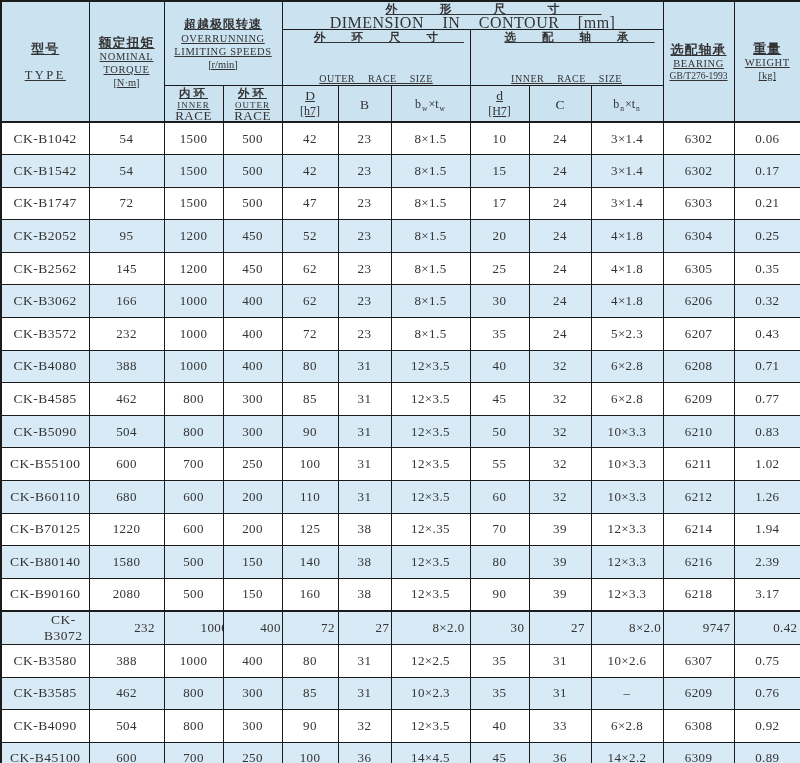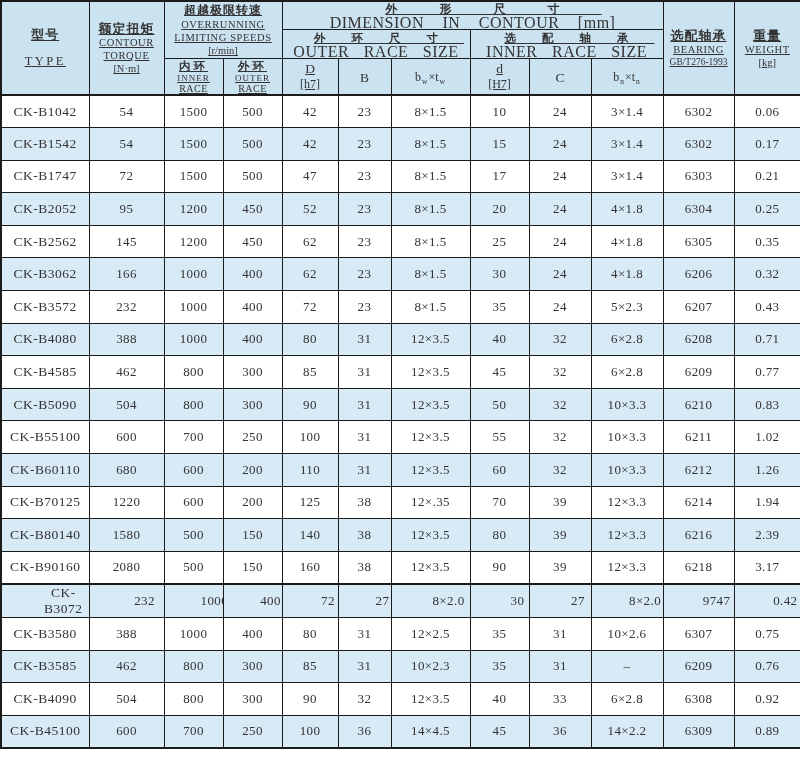--- a/index.html
+++ b/index.html
@@ -34,27 +34,27 @@
   tbody tr.alt td{background:var(--row-alt-bg);}
   tbody tr.group-start td{border-top:2px solid var(--border);padding-left:36px;}
   tbody td:first-child{font-size:13.5px;letter-spacing:0.5px;margin-top:17px;}
 
   .vstack{display:flex;flex-direction:column;align-items:center;justify-content:center;height:100%;text-decoration:underline;}
   .spread{justify-content:space-evenly;}
   .zh{font-size:13px;font-weight:bold;letter-spacing:1px;line-height:15px;}
   .zh-sm{font-size:11.5px;font-weight:bold;letter-spacing:3px;line-height:14px;}
   .en{font-size:10.5px;letter-spacing:0.6px;line-height:13px;}
   .en-sm{font-size:9px;letter-spacing:1px;line-height:11px;}
-  .en-xs{font-size:10px;letter-spacing:0.5px;line-height:10px;}
+  .en-xs{font-size:13px;letter-spacing:0.5px;line-height:10px;}
   .unit{font-size:10.5px;line-height:13px;}
   .type-en{font-size:12.5px;letter-spacing:2.5px;}
   .dim-zh{font-size:12px;font-weight:bold;letter-spacing:42px;margin-right:-42px;line-height:14px;white-space:nowrap;}
   .dim-en{font-size:16px;word-spacing:14px;letter-spacing:0.5px;line-height:13px;white-space:nowrap;}
   .size-zh{font-size:11.5px;font-weight:bold;letter-spacing:26px;margin-right:-26px;line-height:14px;white-space:nowrap;}
-  .size-en{font-size:16px;word-spacing:10px;letter-spacing:0.5px;line-height:13px;white-space:nowrap;}
+  .size-en{font-size:10px;word-spacing:10px;letter-spacing:0.5px;line-height:13px;white-space:nowrap;margin-top:28px;}
   .sym{font-size:13.5px;line-height:16px;}
   .tol{font-size:12px;line-height:15px;}
   .formula{font-size:12px;}
   .formula sub{font-size:7.5px;margin:0 1px;}
   .std{font-size:9.5px;letter-spacing:0;line-height:12px;}
   .gap-lg{row-gap:12px;}
 </style>
 </head>
 <body>
 
@@ -77,21 +77,21 @@
     <tr class="h1">
       <th rowspan="3" class="hb">
         <div class="vstack gap-lg">
           <span class="zh">型号</span>
           <span class="type-en">TYPE</span>
         </div>
       </th>
       <th rowspan="3" class="hb">
         <div class="vstack spread">
           <span class="zh">额定扭矩</span>
-          <span class="en">CONTOUR</span>
+          <span class="en">NOMINAL</span>
           <span class="en">TORQUE</span>
           <span class="unit">[N·m]</span>
         </div>
       </th>
       <th colspan="2" rowspan="2">
         <div class="vstack">
           <span class="zh" style="font-size:12px;">超越极限转速</span>
           <span class="en">OVERRUNNING</span>
           <span class="en">LIMITING SPEEDS</span>
           <span class="unit">[r/min]</span>

